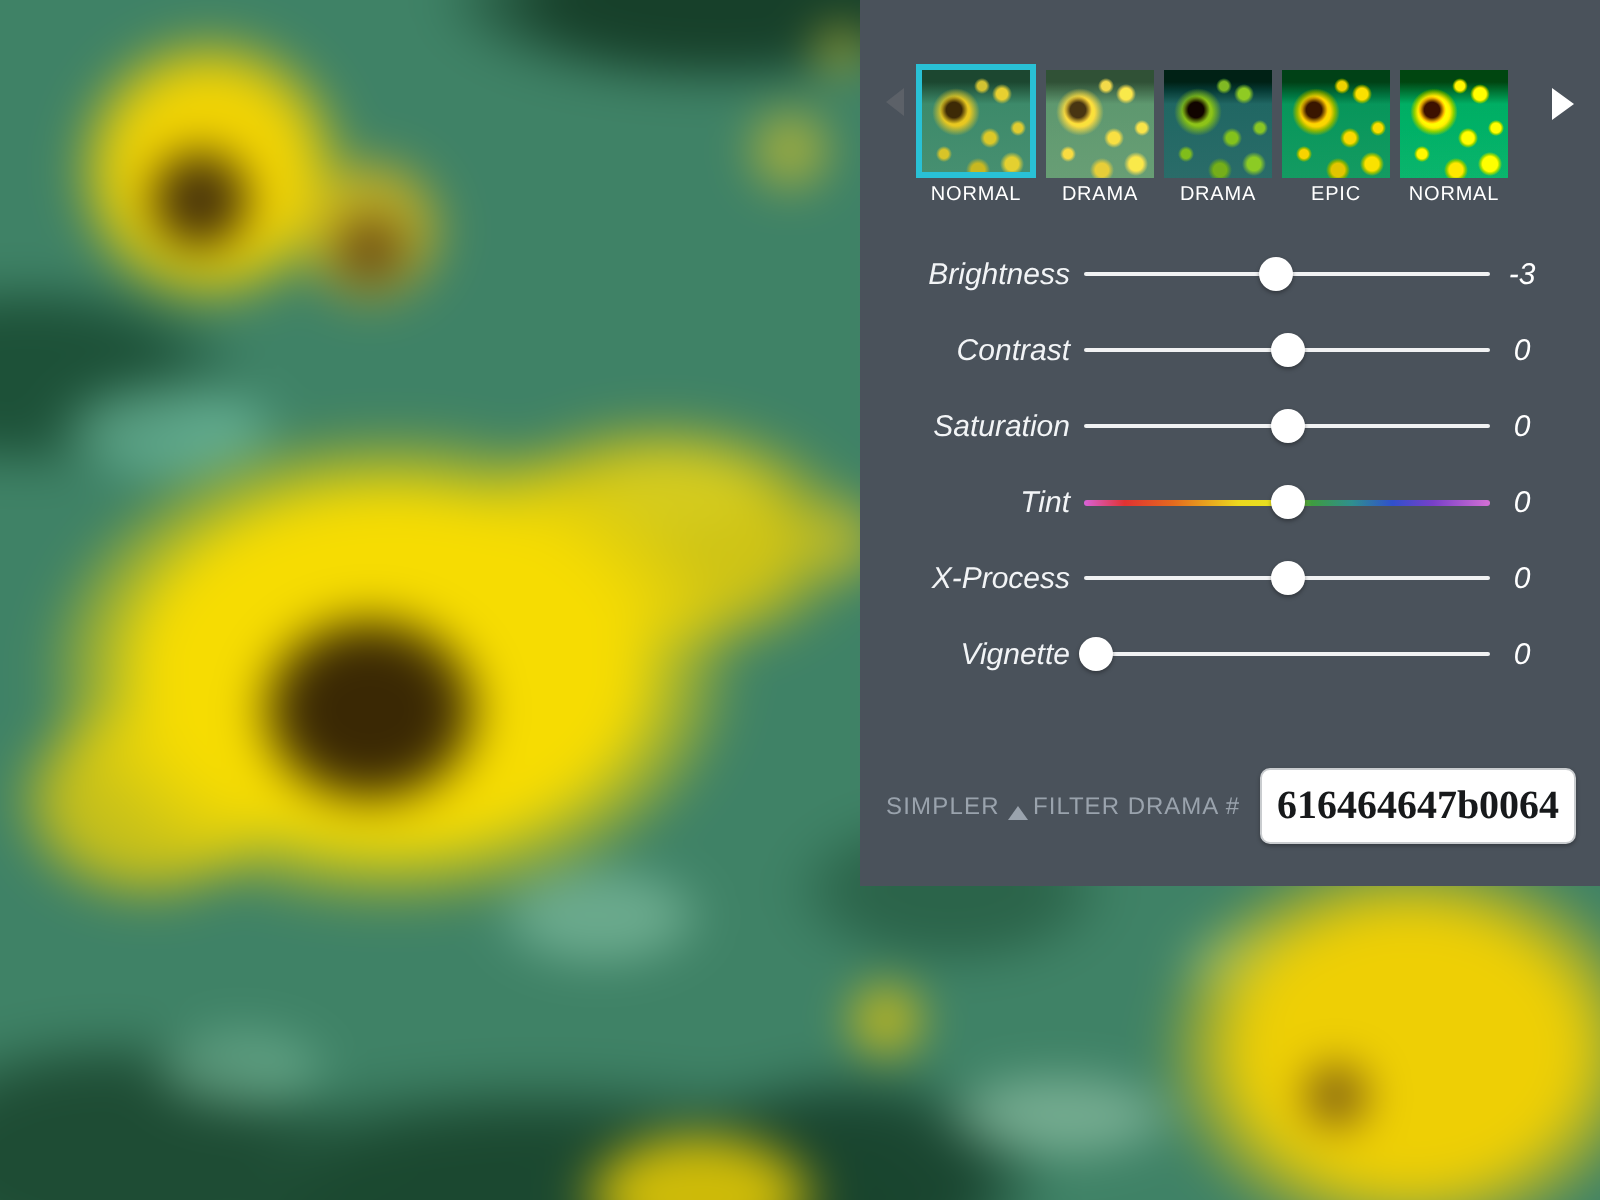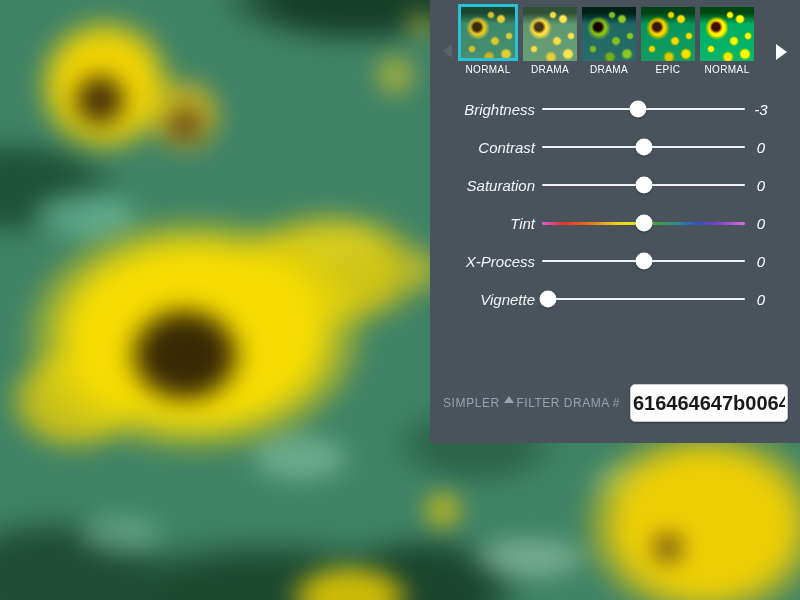--- a/index.html
+++ b/index.html
@@ -44,21 +44,21 @@
       radial-gradient(ellipse 100px 50px at 505px 475px, rgba(30,80,55,.6) 0 50%, rgba(30,80,55,0) 85%);
   }
 
   
   .panel {
     position:absolute; left:430px; top:0; width:370px; height:443px;
     background:#4a525b; color:#fff;
   }
 
   
-  .filmstrip { position:relative; padding:4px 0 0 28px; height:72px; }
+  .filmstrip { position:relative; padding:32px 0 0 28px; height:72px; }
   .thumbs { display:flex; gap:5px; align-items:flex-start; }
   .thumb-cell { display:flex; flex-direction:column; align-items:center; justify-content:flex-end; height:72px; cursor:pointer; }
   .thumb-img {
     width:54px; height:54px; margin-bottom:3px;
     background-image:
       radial-gradient(circle 7px at 16px 20px, #3d2a06 0 55%, rgba(61,42,6,0) 100%),
       radial-gradient(circle 14px at 17px 21px, #e8c820 0 50%, rgba(232,200,32,0) 85%),
       radial-gradient(circle 5px at 40px 12px, #e8d030 0 55%, rgba(232,208,48,0) 100%),
       radial-gradient(circle 4px at 48px 29px, #e0cc30 0 55%, rgba(224,204,48,0) 100%),
       radial-gradient(circle 5px at 34px 34px, #dcc828 0 55%, rgba(220,200,40,0) 100%),
@@ -97,27 +97,27 @@
   .slider-tick { position:absolute; left:50%; top:50%; width:2px; height:14px; margin:-7px 0 0 -1px; background:#f1f2f3; }
   .slider-thumb {
     position:absolute; top:50%; width:17px; height:17px; border-radius:50%;
     background:#ffffff; transform:translate(-50%,-50%);
     box-shadow:0 1px 2px rgba(0,0,0,.35); cursor:pointer;
   }
   .slider-value { width:28px; margin-left:2px; font-size:15px; color:#fff; text-align:center; }
 
   
   .footer { position:absolute; left:13px; right:12px; top:383px; height:40px; display:flex; align-items:center; }
-  .simpler { display:flex; align-items:flex-start; gap:4px; color:#9aa3ad; font-size:12px; letter-spacing:.6px; cursor:pointer; }
+  .simpler { display:flex; align-items:flex-end; gap:4px; color:#9aa3ad; font-size:12px; letter-spacing:.6px; cursor:pointer; }
   .tri-up { width:0; height:0; border-left:5px solid transparent; border-right:5px solid transparent; border-bottom:7px solid #9aa3ad; }
   .code-label { margin-left:auto; margin-right:10px; color:#9aa3ad; font-size:12px; letter-spacing:.5px; }
   .code-input {
     width:158px; height:38px; box-sizing:border-box;
     border:1px solid #c9cccf; border-radius:5px; background:#ffffff;
-    font-family:Liberation Sans, sans-serif; font-size:20px; font-weight:bold; color:#17191b;
+    font-family:Liberation Serif, serif; font-size:20px; font-weight:bold; color:#17191b;
     text-align:center; box-shadow:0 1px 2px rgba(0,0,0,.3); outline:none;
   }
 </style>
 </head>
 <body>
 
 <div class="stage">
   <div class="bg"></div>
 
   <div class="panel">

